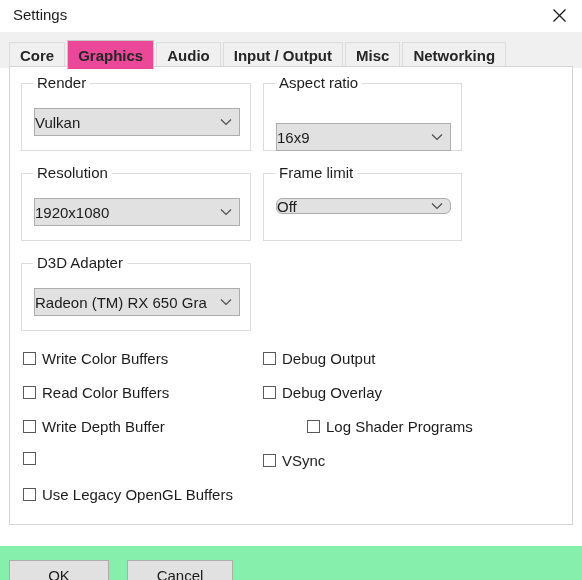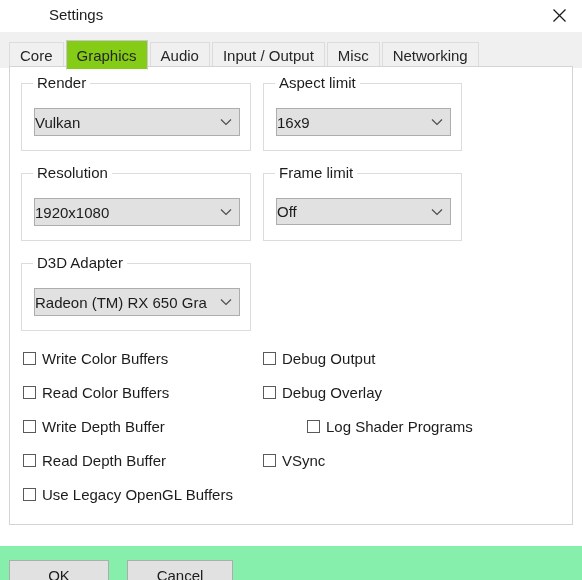--- a/index.html
+++ b/index.html
@@ -24,21 +24,20 @@
     height: 32px;
     background: #ffffff;
   }
   #title-text {
     position: absolute;
     left: 13px;
     top: 6px;
     font-size: 15px;
     color: #1c1c1c;
     white-space: nowrap;
-    margin-left: 36px;
   }
   #close-button {
     position: absolute;
     right: 0px;
     top: 0px;
     width: 46px;
     height: 30px;
     display: flex;
     align-items: center;
     justify-content: center;
@@ -70,23 +69,24 @@
     border-bottom: none;
     margin-right: 2px;
     padding: 0 10px;
     display: flex;
     align-items: center;
     font-size: 15px;
     color: #262626;
     white-space: nowrap;
     cursor: default;
     box-sizing: border-box;
+    font-weight: bold;
   }
   .tab.selected {
-    background: #84cc16;
+    background: #ec4899;
     border: 1px solid #c8c8c8;
     border-bottom: 1px solid #ffffff;
     height: 30px;
     margin-bottom: -2px;
     position: relative;
     z-index: 5;
   }
 
   
   #content-panel {
@@ -238,22 +238,22 @@
       <span class="combo-value">Vulkan</span>
       <span class="combo-arrow">
         <svg width="12" height="8" viewBox="0 0 12 8">
           <polyline points="1,1.5 6,6.5 11,1.5" fill="none" stroke="#4d4d4d" stroke-width="1.2"></polyline>
         </svg>
       </span>
     </div>
   </div>
 
   <div class="groupbox" style="left:253px; top:16px; width:199px; height:68px;">
-    <div class="group-title">Aspect limit</div>
-    <div class="combo" style="left:12px; top:24px; width:175px; height:28px;">
+    <div class="group-title">Aspect ratio</div>
+    <div class="combo" style="left:12px; top:39px; width:175px; height:28px;">
       <span class="combo-value">16x9</span>
       <span class="combo-arrow">
         <svg width="12" height="8" viewBox="0 0 12 8">
           <polyline points="1,1.5 6,6.5 11,1.5" fill="none" stroke="#4d4d4d" stroke-width="1.2"></polyline>
         </svg>
       </span>
     </div>
   </div>
 
   <div class="groupbox" style="left:11px; top:106px; width:230px; height:68px;">
@@ -263,21 +263,21 @@
       <span class="combo-arrow">
         <svg width="12" height="8" viewBox="0 0 12 8">
           <polyline points="1,1.5 6,6.5 11,1.5" fill="none" stroke="#4d4d4d" stroke-width="1.2"></polyline>
         </svg>
       </span>
     </div>
   </div>
 
   <div class="groupbox" style="left:253px; top:106px; width:199px; height:68px;">
     <div class="group-title">Frame limit</div>
-    <div class="combo" style="left:12px; top:24px; width:175px; height:27px;">
+    <div class="combo" style="left:12px; top:24px; width:175px; height:16px;border-radius:6px;">
       <span class="combo-value">Off</span>
       <span class="combo-arrow">
         <svg width="12" height="8" viewBox="0 0 12 8">
           <polyline points="1,1.5 6,6.5 11,1.5" fill="none" stroke="#4d4d4d" stroke-width="1.2"></polyline>
         </svg>
       </span>
     </div>
   </div>
 
   <div class="groupbox" style="left:11px; top:196px; width:230px; height:68px;">
@@ -299,21 +299,20 @@
   <div class="checkrow" style="left:13px; top:317px;">
     <span class="checkbox-box"></span>
     <span class="checkbox-label">Read Color Buffers</span>
   </div>
   <div class="checkrow" style="left:13px; top:351px;">
     <span class="checkbox-box"></span>
     <span class="checkbox-label">Write Depth Buffer</span>
   </div>
   <div class="checkrow" style="left:13px; top:385px;">
     <span class="checkbox-box"></span>
-    <span class="checkbox-label">Read Depth Buffer</span>
   </div>
   <div class="checkrow" style="left:13px; top:419px;">
     <span class="checkbox-box"></span>
     <span class="checkbox-label">Use Legacy OpenGL Buffers</span>
   </div>
 
   <div class="checkrow" style="left:253px; top:283px;">
     <span class="checkbox-box"></span>
     <span class="checkbox-label">Debug Output</span>
   </div>

